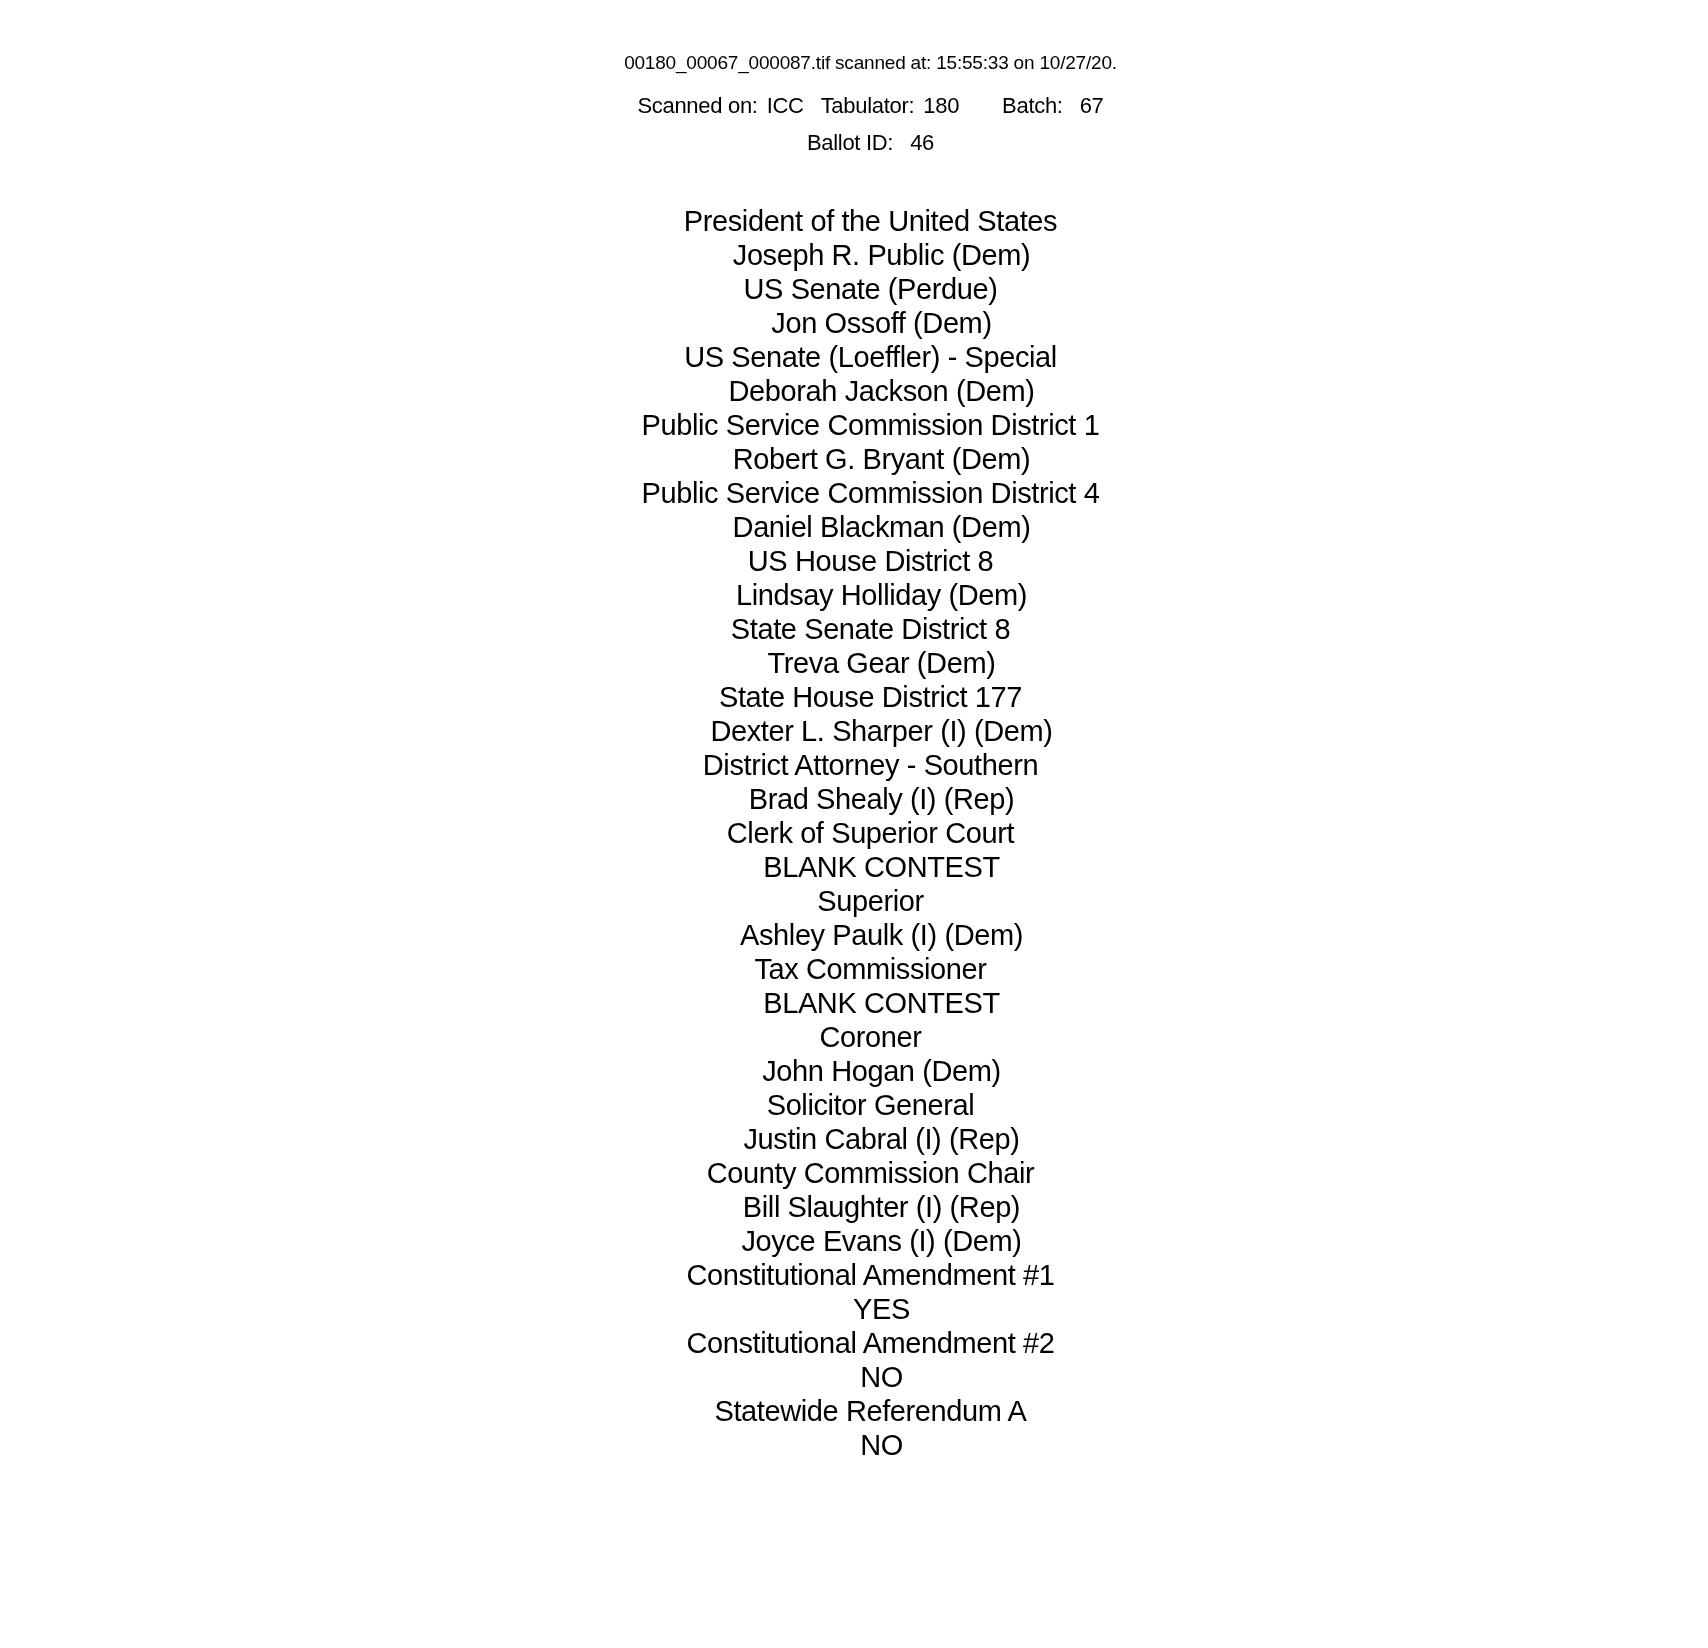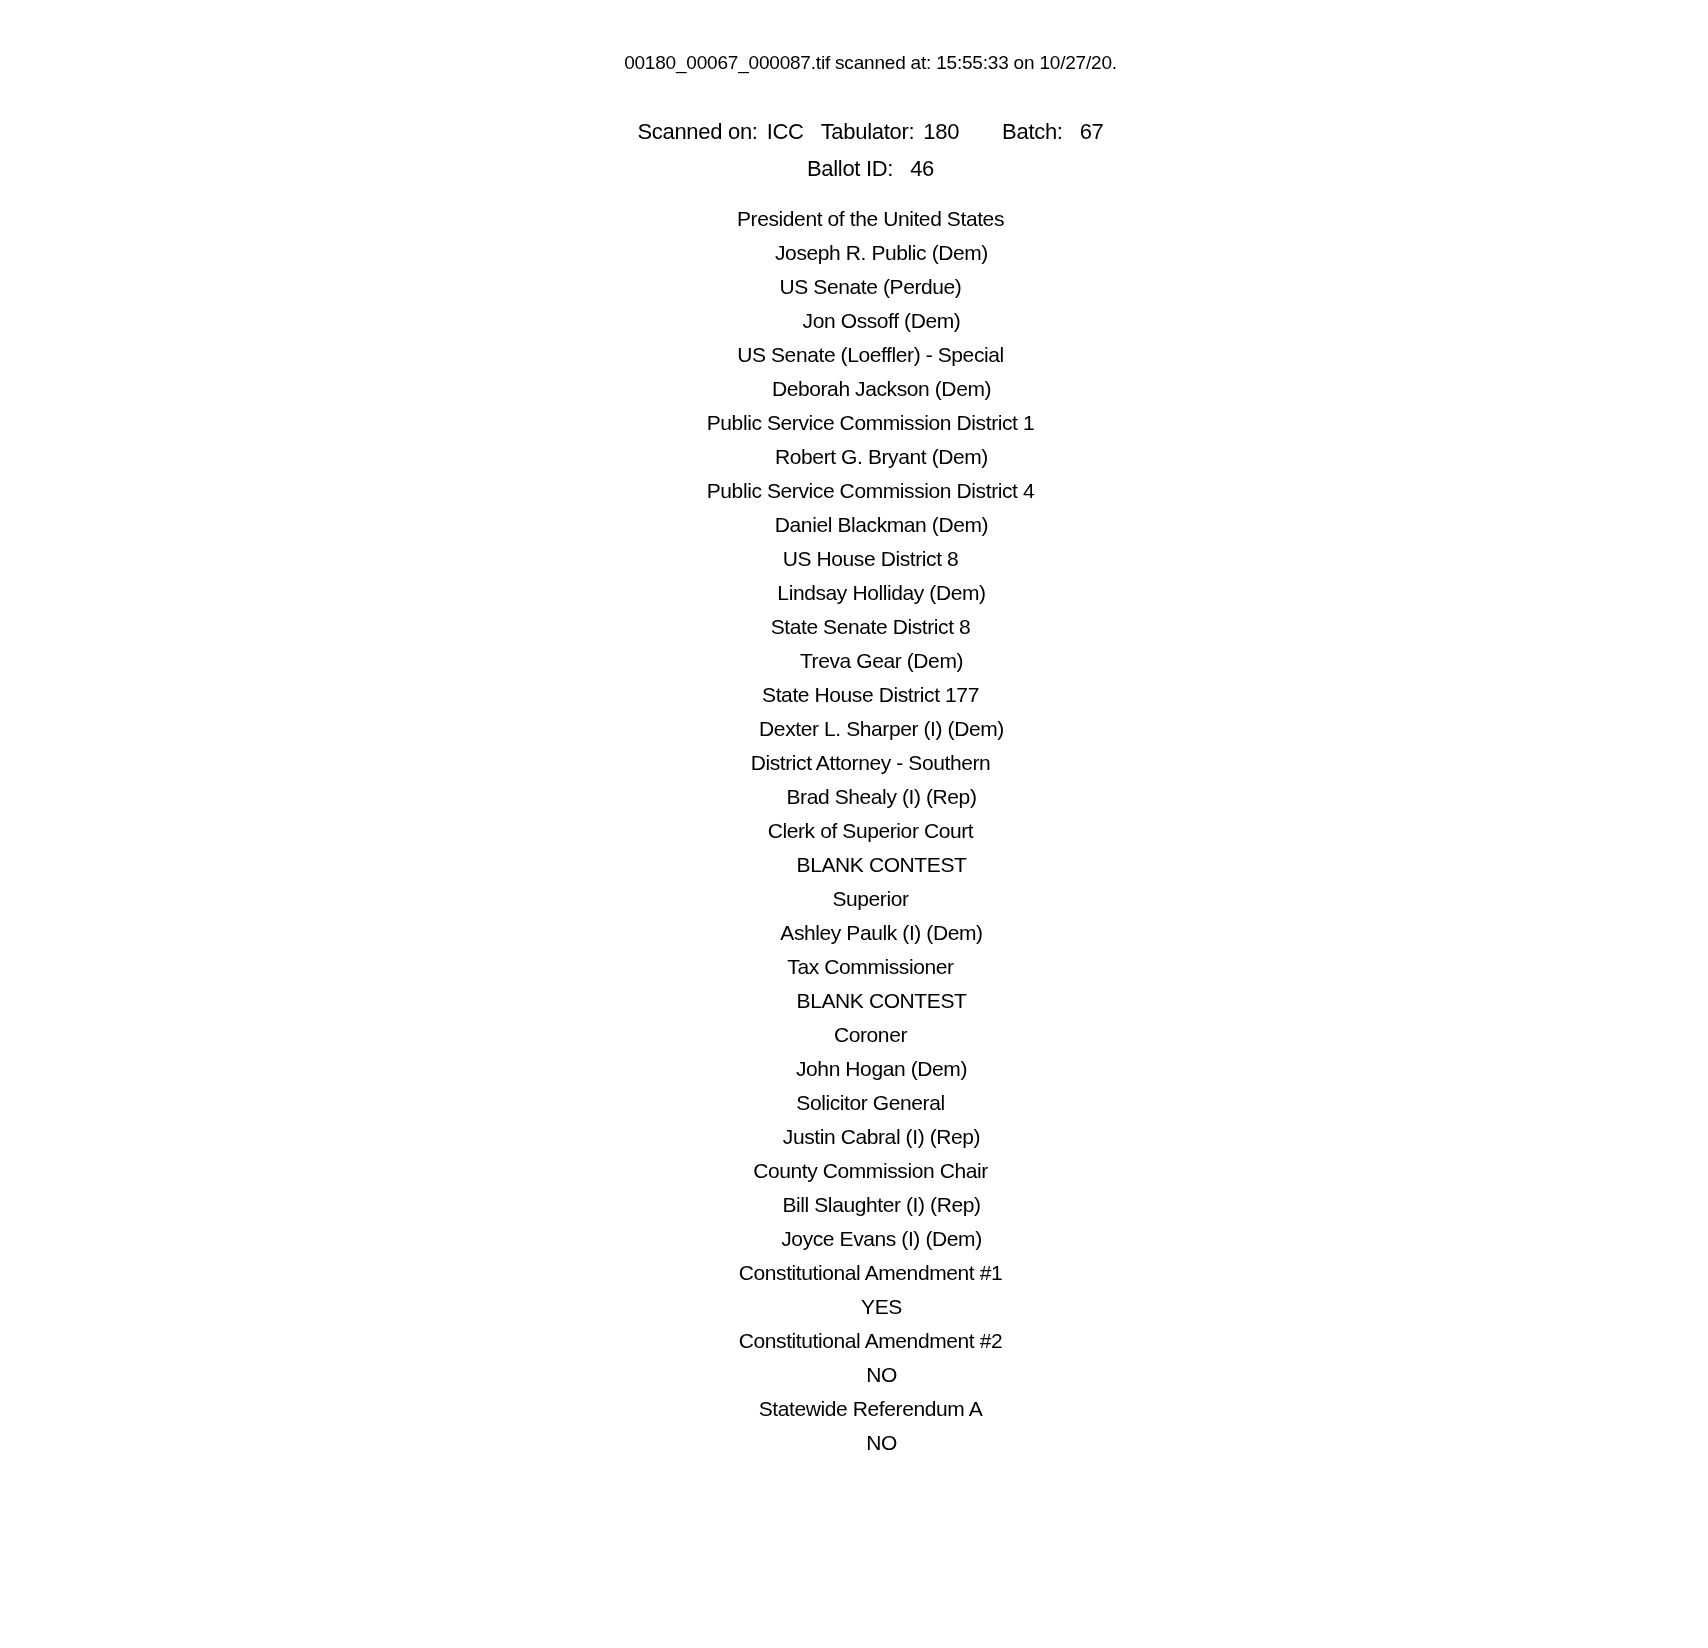--- a/index.html
+++ b/index.html
@@ -25,34 +25,34 @@
     box-sizing: border-box;
     text-align: center;
   }
   .file-line {
     font-size: 19px;
     line-height: 26px;
     letter-spacing: -0.2px;
     white-space: pre;
   }
   .scan-block {
-    margin-top: 37px;
+    margin-top: 11px;
     font-size: 22px;
     line-height: 37px;
     letter-spacing: -0.3px;
   }
   .scan-line, .ballot-line {
     white-space: pre;
   }
   .gap-sm { display: inline-block; width: 9px; }
   .gap-md { display: inline-block; width: 17px; }
   .gap-lg { display: inline-block; width: 43px; }
   .contest-list {
-    margin-top: 15px;
-    font-size: 21px;
+    margin-top: 43px;
+    font-size: 29px;
     line-height: 34px;
     letter-spacing: -0.4px;
   }
   .contest-title {
     white-space: pre;
   }
   .contest-selection {
     white-space: pre;
     padding-left: 22px;
   }

